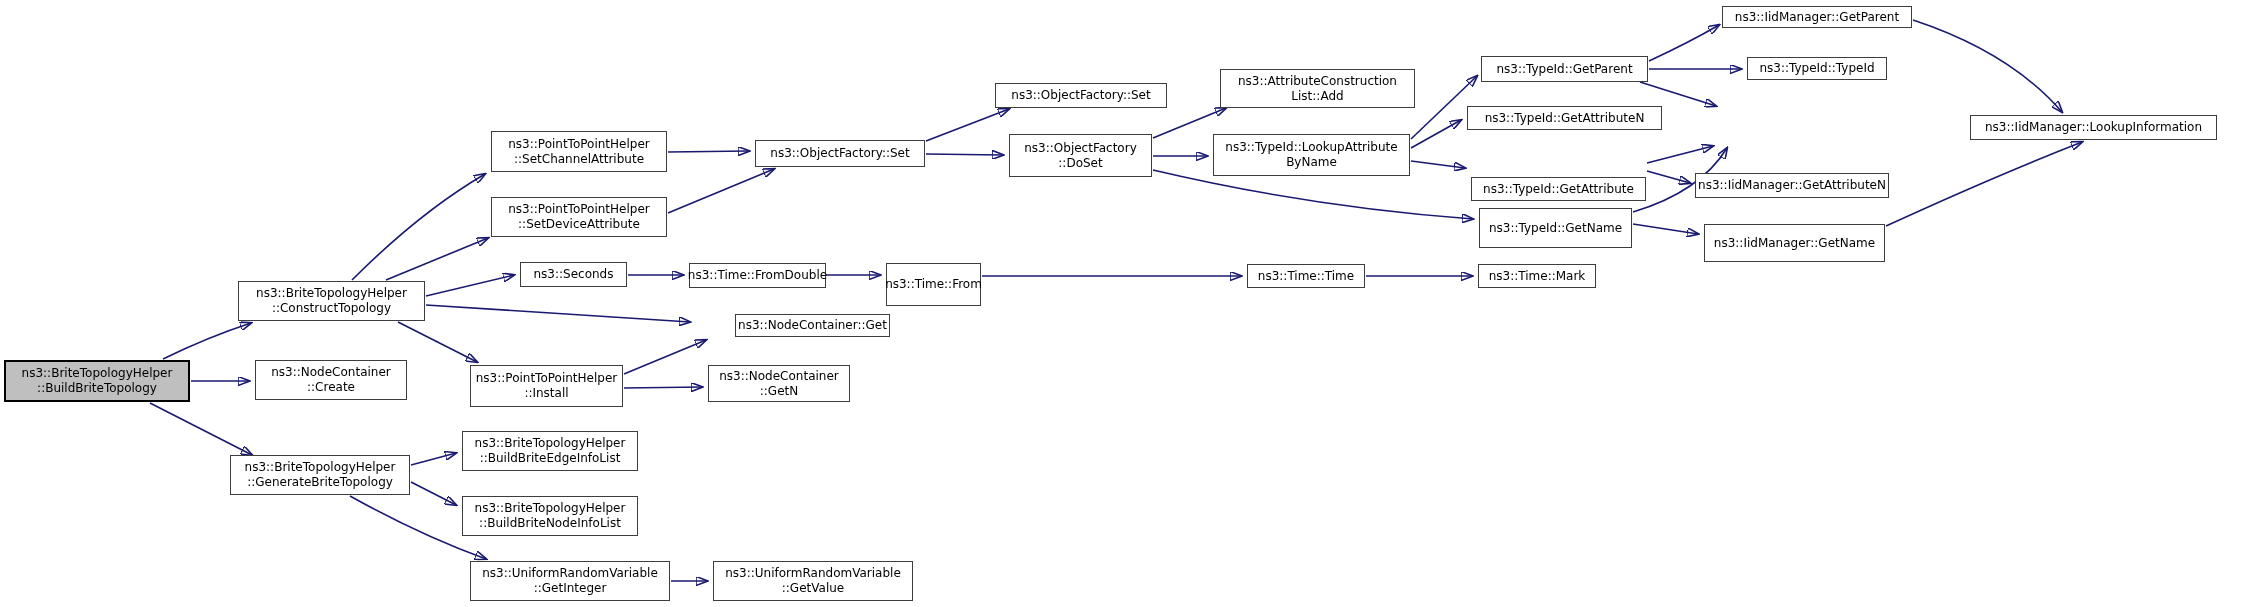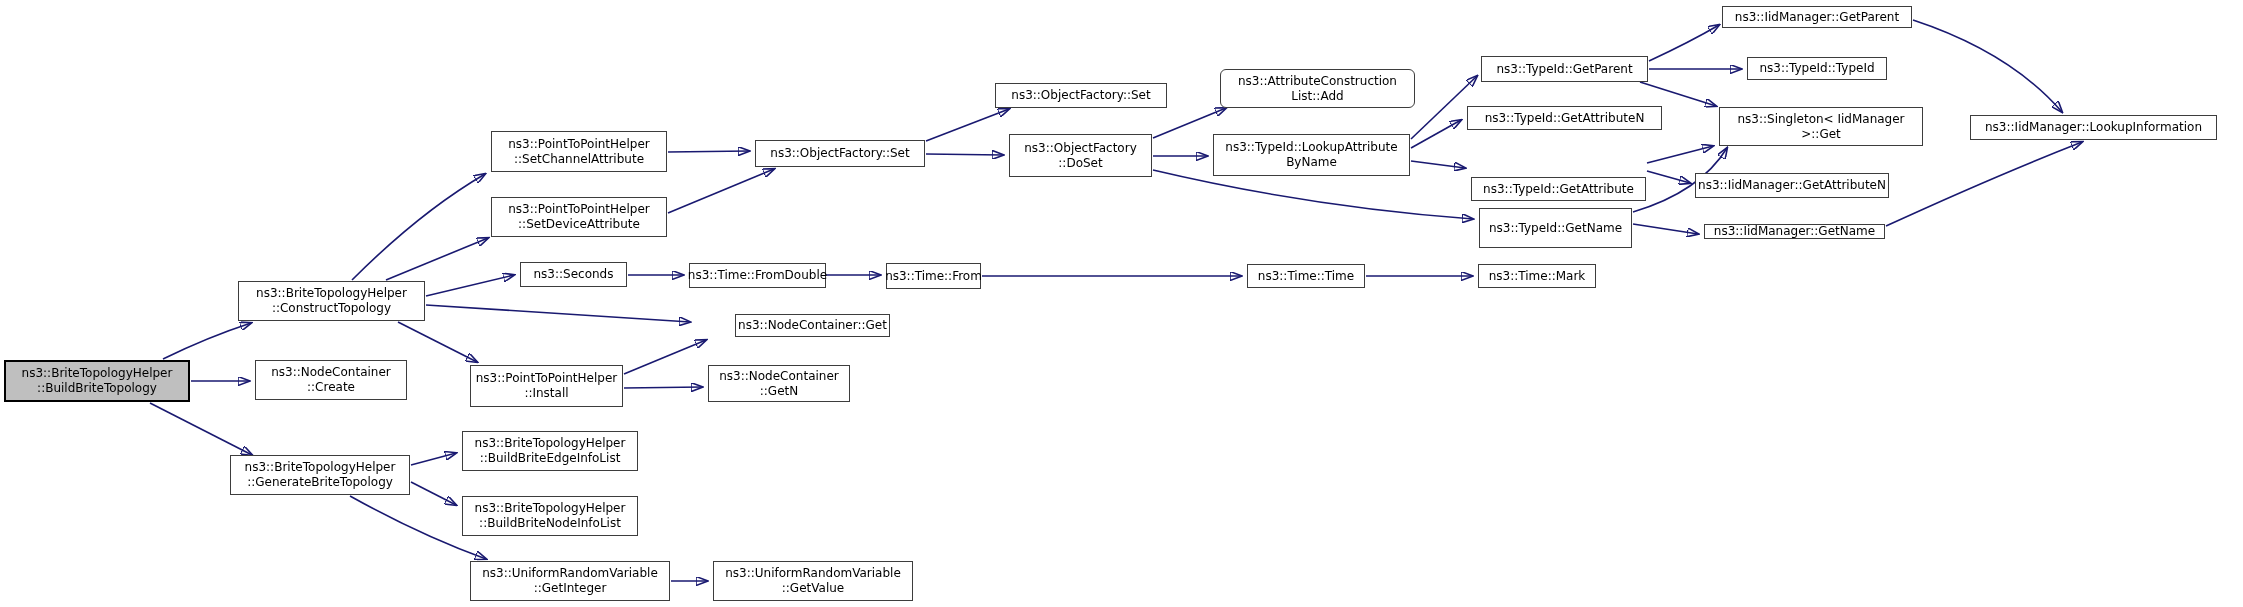--- a/index.html
+++ b/index.html
@@ -122,21 +122,21 @@
       </div>
       <div class="node" style="left: 520px; top: 262px; width: 107px; height: 25px;">
         <div class="node-line">ns3::Seconds</div>
       </div>
       <div class="node" style="left: 755px; top: 140px; width: 170px; height: 27px;">
         <div class="node-line">ns3::ObjectFactory::Set</div>
       </div>
       <div class="node" style="left: 995px; top: 83px; width: 172px; height: 25px;">
         <div class="node-line">ns3::ObjectFactory::Set</div>
       </div>
-      <div class="node" style="left: 1220px; top: 69px; width: 195px; height: 39px; border-radius: 6px;">
+      <div class="node" style="left: 1220px; top: 69px; width: 195px; height: 39px;">
         <div class="node-line">ns3::AttributeConstruction</div>
         <div class="node-line">List::Add</div>
       </div>
       <div class="node" style="left: 1009px; top: 134px; width: 143px; height: 43px;">
         <div class="node-line">ns3::ObjectFactory</div>
         <div class="node-line">::DoSet</div>
       </div>
       <div class="node" style="left: 1213px; top: 134px; width: 197px; height: 42px;">
         <div class="node-line">ns3::TypeId::LookupAttribute</div>
         <div class="node-line">ByName</div>
@@ -152,37 +152,33 @@
       </div>
       <div class="node" style="left: 1479px; top: 208px; width: 153px; height: 40px;">
         <div class="node-line">ns3::TypeId::GetName</div>
       </div>
       <div class="node" style="left: 1722px; top: 6px; width: 190px; height: 22px;">
         <div class="node-line">ns3::IidManager::GetParent</div>
       </div>
       <div class="node" style="left: 1747px; top: 57px; width: 140px; height: 23px;">
         <div class="node-line">ns3::TypeId::TypeId</div>
       </div>
-      <div class="node" style="left: 1719px; top: 107px; width: 204px; height: 39px;">
-        <div class="node-line">ns3::Singleton&lt; IidManager</div>
-        <div class="node-line">&gt;::Get</div>
-      </div>
       <div class="node" style="left: 1695px; top: 173px; width: 194px; height: 25px;">
         <div class="node-line">ns3::IidManager::GetAttributeN</div>
       </div>
-      <div class="node" style="left: 1704px; top: 224px; width: 181px; height: 15px;">
+      <div class="node" style="left: 1704px; top: 224px; width: 181px; height: 38px;">
         <div class="node-line">ns3::IidManager::GetName</div>
       </div>
       <div class="node" style="left: 1970px; top: 115px; width: 247px; height: 25px;">
         <div class="node-line">ns3::IidManager::LookupInformation</div>
       </div>
       <div class="node" style="left: 689px; top: 263px; width: 137px; height: 25px;">
         <div class="node-line">ns3::Time::FromDouble</div>
       </div>
-      <div class="node" style="left: 886px; top: 263px; width: 95px; height: 26px;">
+      <div class="node" style="left: 886px; top: 263px; width: 95px; height: 43px;">
         <div class="node-line">ns3::Time::From</div>
       </div>
       <div class="node" style="left: 1247px; top: 264px; width: 118px; height: 24px;">
         <div class="node-line">ns3::Time::Time</div>
       </div>
       <div class="node" style="left: 1478px; top: 264px; width: 118px; height: 24px;">
         <div class="node-line">ns3::Time::Mark</div>
       </div>
       <div class="node" style="left: 695px; top: 314px; width: 155px; height: 23px; margin-left: 40px;">
         <div class="node-line">ns3::NodeContainer::Get</div>

